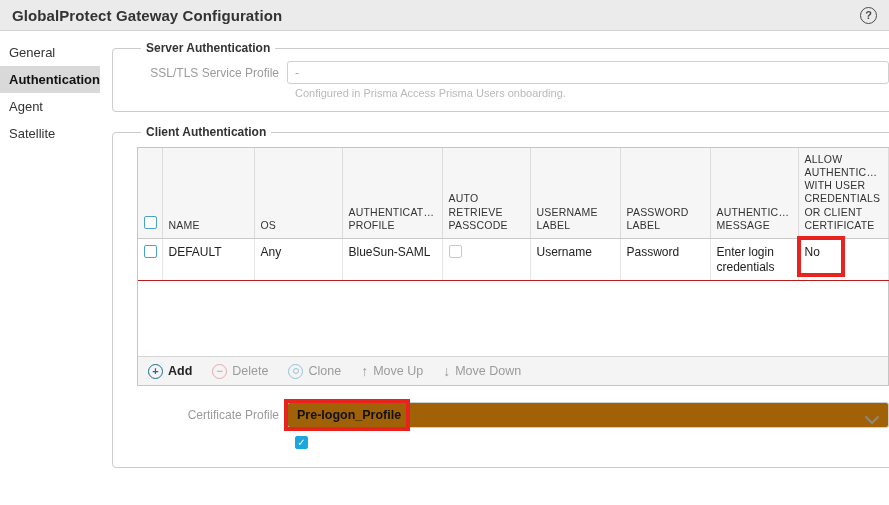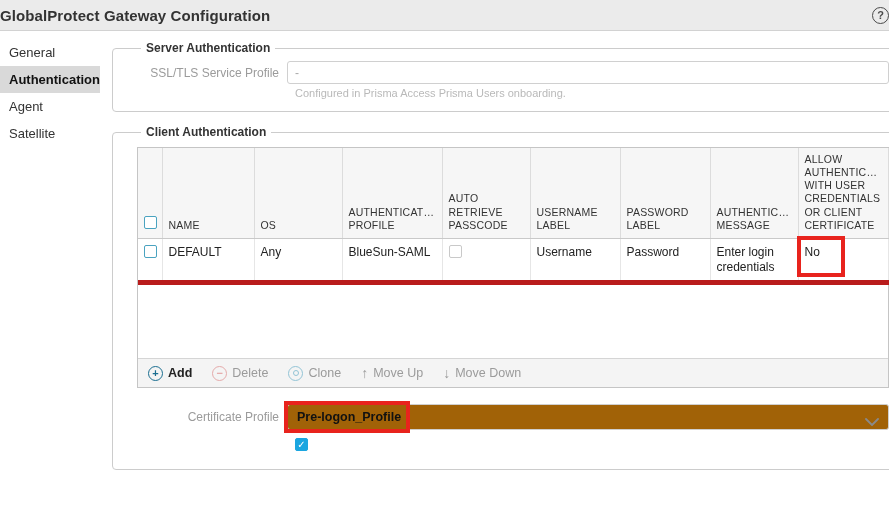--- a/index.html
+++ b/index.html
@@ -2,21 +2,21 @@
 <html><head>
 <meta charset="utf-8">
 <style>
   * { margin:0; padding:0; box-sizing:border-box; }
   html,body { background:#fff; }
   body { font-family:"Liberation Sans","DejaVu Sans",sans-serif; }
   .dialog { position:relative; width:889px; height:505px; background:#fff; overflow:hidden; }
 
   
   .titlebar { height:31px; background:#ebebeb; border-bottom:1px solid #d2d2d2;
-              display:flex; align-items:center; padding:0 0; }
+              display:flex; align-items:center; padding:0 12px; }
   .titlebar .title { font-size:15px; font-weight:bold; color:#333; letter-spacing:.1px; }
   .help-btn { margin-left:auto; width:17px; height:17px; border:1.6px solid #4a4a4a; border-radius:50%;
               display:flex; align-items:center; justify-content:center;
               font-size:11px; font-weight:bold; color:#4a4a4a; cursor:pointer; }
 
   
   .body { display:flex; align-items:stretch; }
   .sidebar { width:100px; flex:0 0 100px; padding-top:8px; }
   .side-item { height:27px; line-height:27px; padding-left:9px; font-size:13px; color:#333; cursor:pointer; }
   .side-item.selected { background:#d9d9d9; font-weight:bold; color:#111; }
@@ -37,21 +37,21 @@
   
   .table-wrap { border:1px solid #c5c5c5; background:#fff; margin:2px 0 0 0; }
   table { border-collapse:collapse; table-layout:fixed; width:100%; }
   col.c-cb{width:24px} col.c-name{width:92px} col.c-os{width:88px} col.c-prof{width:100px}
   col.c-auto{width:88px} col.c-user{width:90px} col.c-pass{width:90px} col.c-msg{width:88px}
   col.c-allow{width:90px} col.c-fill{width:auto}
   th { background:#f6f6f6; border-right:1px solid #dcdcdc; border-bottom:1px solid #c9c9c9;
        vertical-align:bottom; text-align:left; padding:5px 5px 6px 6px;
        font-size:10.5px; font-weight:normal; color:#333; letter-spacing:.2px; line-height:1.25; }
   th:last-child { border-right:none; }
-  td { border-right:1px solid #e6e6e6; border-bottom:5px solid #b91c1c; vertical-align:top;
+  td { border-right:1px solid #e6e6e6; border-bottom:1px solid #b91c1c; vertical-align:top;
        padding:6px 5px 5px 6px; font-size:12px; color:#222; height:40px; line-height:1.25; }
   td:last-child { border-right:none; }
   tr.spacer td { border:none; height:76px; }
 
   .cb { width:13px; height:13px; border:1.6px solid #4aa3c0; border-radius:2px; background:#fff;
         display:inline-block; cursor:pointer; }
   .cb.gray { border-color:#c9c9c9; }
   .cb.blue-filled { background:#1ba6e0; border-color:#1ba6e0; color:#fff; display:inline-flex;
         align-items:center; justify-content:center; font-size:10px; font-weight:bold; }
 

